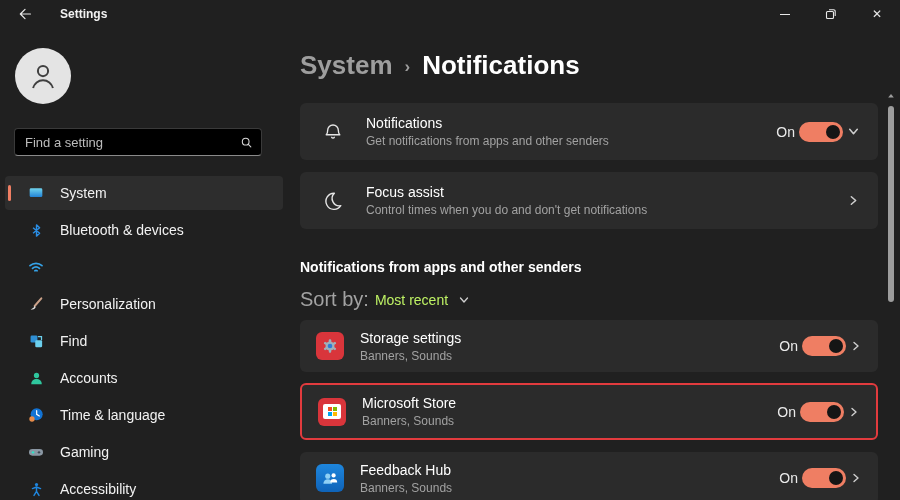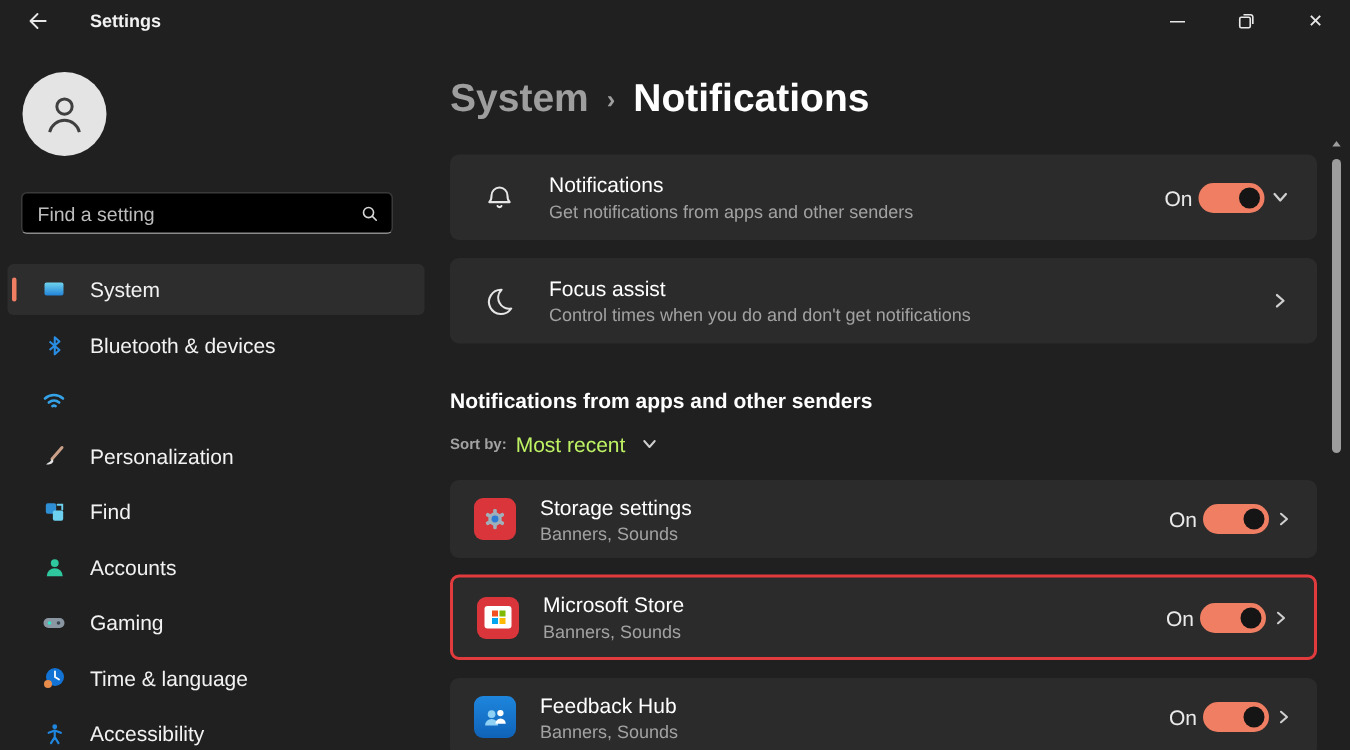--- a/index.html
+++ b/index.html
@@ -51,21 +51,21 @@
   .card-text { flex:1; min-width:0; }
   .card-title { font-size:14px; color:#ffffff; }
   .card-sub { font-size:12px; color:var(--sub); margin-top:3px; }
   .right-cluster { display:flex; align-items:center; gap:4px; }
   .on-label { font-size:14px; color:#eaeaea; }
   .toggle { width:44px; height:20px; border-radius:10px; background:var(--accent); position:relative; cursor:pointer; }
   .toggle .knob { position:absolute; right:3px; top:3px; width:14px; height:14px; border-radius:50%; background:#151515; }
 
   .section-heading { position:absolute; top:231px; left:0; font-size:14px; font-weight:700; color:#ffffff; }
   .sort-row { position:absolute; top:260px; left:0; display:flex; align-items:center; gap:6px; cursor:pointer; }
-  .sort-label { font-size:10px; color:var(--sub);font-weight:bold; }
+  .sort-label { font-size:20px; color:var(--sub); }
   .sort-value { font-size:14px; color:#bef264; }
 
   .app-row { position:absolute; left:0; width:578px; background:var(--card); border-radius:6px;
     display:flex; align-items:center; padding:0 16px 0 16px; gap:16px; cursor:pointer; }
   .app-row.highlighted { border:2px solid var(--highlight); }
   .appicon { width:28px; height:28px; border-radius:6px; flex:0 0 28px;
     display:flex; align-items:center; justify-content:center; }
   .appicon.red { background:#d9353b; }
   .appicon.blue { background:linear-gradient(180deg,#1e86dd,#0f63b8); }
   .store-inner { width:18px; height:15px; background:#ffffff; border-radius:2px;
@@ -180,36 +180,36 @@
           <svg width="15" height="15" viewBox="0 0 24 24">
               <circle cx="12" cy="7" r="4.2" fill="#2fc79e"></circle>
               <path d="M3.5 21 a8.5 8.5 0 0 1 17 0 z" fill="#2fc79e"></path>
             </svg>
         </span>
         <span class="nav-label">Accounts</span>
       </div>
       <div class="nav-item">
         <span class="nav-ico">
           <svg width="16" height="16" viewBox="0 0 24 24">
+              <circle cx="13" cy="11" r="9" fill="#1273d4"></circle>
+              <path d="M13 5.5 v5.5 l4 2.5" stroke="#fff" stroke-width="1.8" fill="none" stroke-linecap="round"></path>
+              <circle cx="6" cy="18" r="4" fill="#e78c4a"></circle>
+            </svg>
+        </span>
+        <span class="nav-label">Time &amp; language</span>
+      </div>
+      <div class="nav-item">
+        <span class="nav-ico">
+          <svg width="16" height="16" viewBox="0 0 24 24">
               <rect x="1.5" y="7.5" width="21" height="10" rx="5" fill="#8a97a3"></rect>
               <circle cx="7.5" cy="12.5" r="1.8" fill="#2ee6c8"></circle>
               <circle cx="16.5" cy="12.5" r="1.8" fill="#3a4550"></circle>
             </svg>
         </span>
         <span class="nav-label">Gaming</span>
-      </div>
-      <div class="nav-item">
-        <span class="nav-ico">
-          <svg width="16" height="16" viewBox="0 0 24 24">
-              <circle cx="13" cy="11" r="9" fill="#1273d4"></circle>
-              <path d="M13 5.5 v5.5 l4 2.5" stroke="#fff" stroke-width="1.8" fill="none" stroke-linecap="round"></path>
-              <circle cx="6" cy="18" r="4" fill="#e78c4a"></circle>
-            </svg>
-        </span>
-        <span class="nav-label">Time &amp; language</span>
       </div>
       <div class="nav-item">
         <span class="nav-ico">
           <svg width="15" height="15" viewBox="0 0 24 24" fill="none">
               <circle cx="12" cy="4" r="2.6" fill="#1f87e0"></circle>
               <path d="M12 8 L5.5 10.5 M12 8 L18.5 10.5 M12 8 v7 M12 15 L8 21.5 M12 15 L16 21.5" stroke="#1f87e0" stroke-width="2.3" stroke-linecap="round"></path>
             </svg>
         </span>
         <span class="nav-label">Accessibility</span>
       </div>

